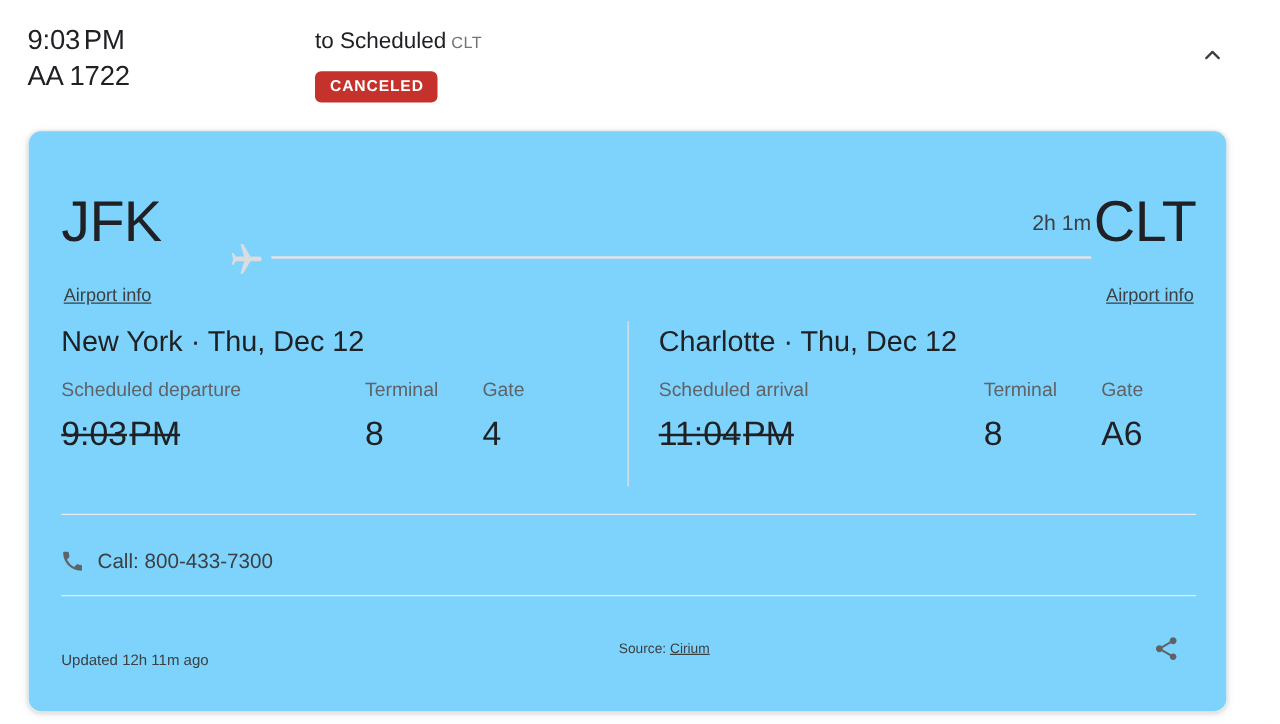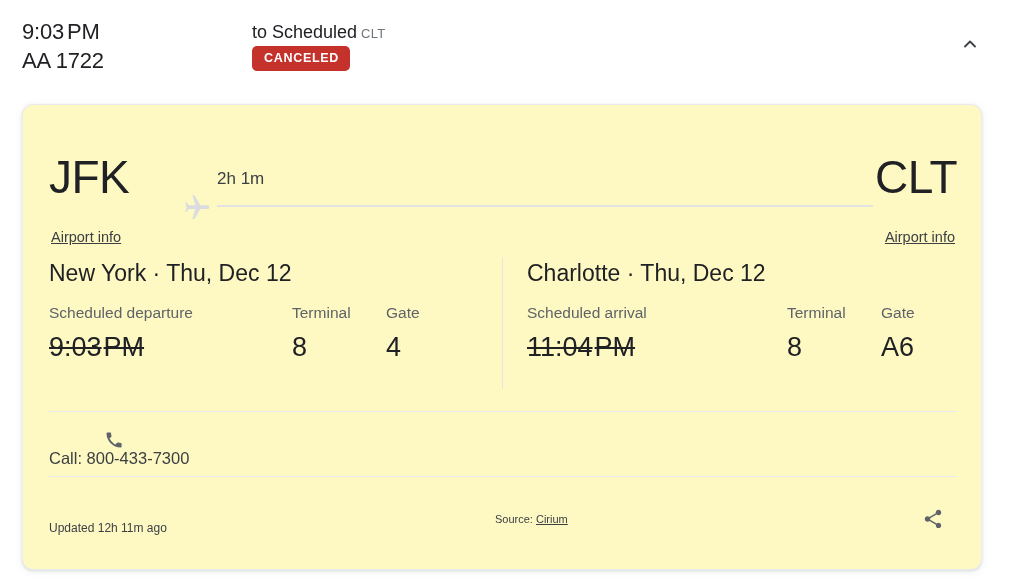--- a/index.html
+++ b/index.html
@@ -62,20 +62,21 @@
   }
   .hdr-dest .code {
     font-size: 13px;
     color: #70757a;
     margin-left: 4px;
     letter-spacing: 0.3px;
   }
 
   .badge {
     display: inline-block;
+    margin-top: 11px;
     background: #c5312b;
     color: #ffffff;
     font-size: 12.5px;
     font-weight: bold;
     letter-spacing: 0.7px;
     padding: 6px 11px 6px 12px;
     border-radius: 5px;
     line-height: 13px;
   }
 
@@ -88,21 +89,21 @@
     justify-content: center;
     cursor: pointer;
   }
 
   
   .card {
     position: absolute;
     left: 22px; top: 104px;
     width: 960px;
     height: 466px;
-    background: #fef9c3;
+    background: #7dd3fc;
     border-radius: 11px;
     border: 1px solid #ebebeb;
     box-shadow: 0 1px 3px rgba(60,64,67,0.14), 0 2px 8px rgba(60,64,67,0.07);
   }
 
   
   .route {
     position: absolute;
     left: 0; top: 28px;
     width: 960px;
@@ -143,21 +144,21 @@
     left: 194px; top: 72px;
     width: 656px;
     height: 2px;
     background: #e3e3e3;
   }
 
   .duration {
     position: absolute;
     left: 194px; top: 36px;
     width: 656px;
-    text-align: left;
+    text-align: right;
     font-size: 17px;
     color: #3c4043;
   }
 
   
   .details {
     position: absolute;
     left: 0; top: 156px;
     width: 960px;
     height: 132px;
@@ -226,21 +227,20 @@
   .h-divider.two { top: 371px; }
 
   
   .call-row {
     position: absolute;
     left: 26px; top: 325px;
     height: 38px;
     display: flex;
     align-items: center;
     cursor: pointer;
-    flex-direction: column;
   }
   .phone-icon {
     width: 20px; height: 20px;
     color: #5f6368;
     margin-right: 9px;
     display: flex;
     align-items: center;
   }
   .call-text {
     font-size: 16.5px;

